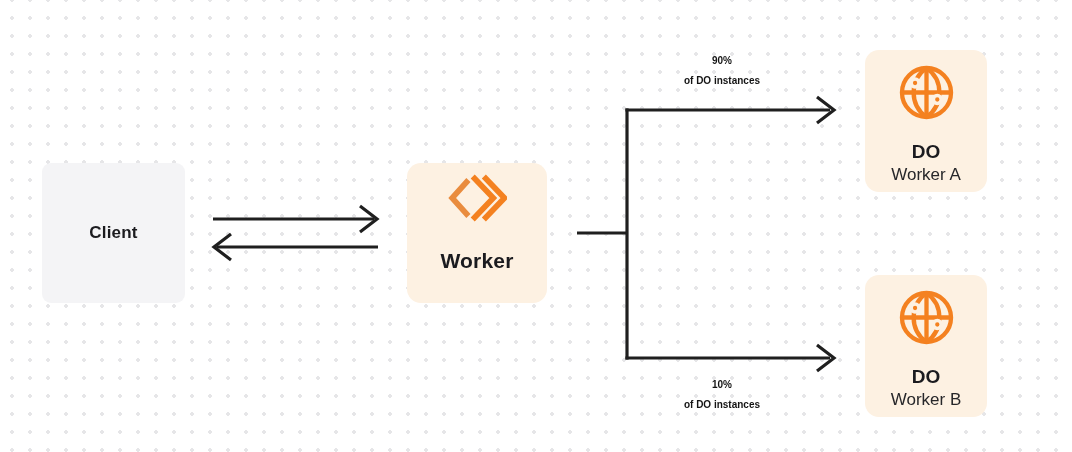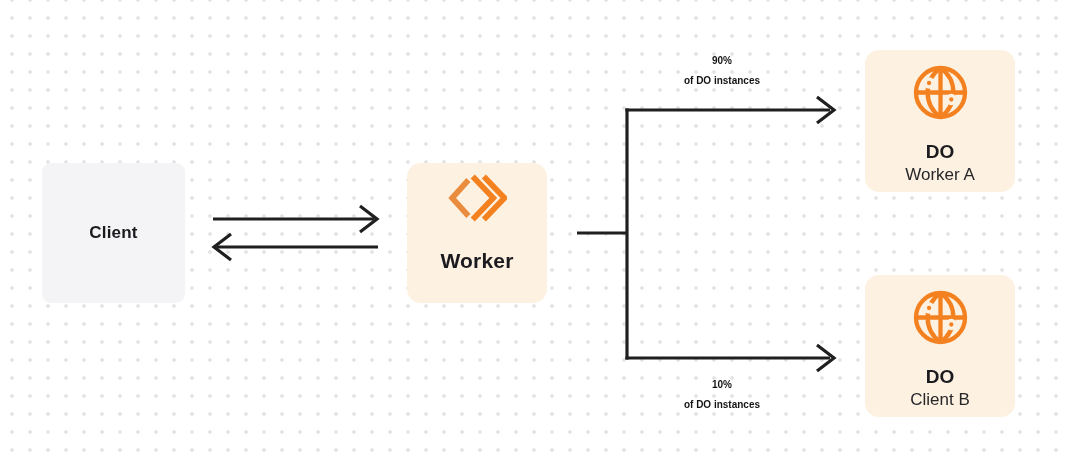--- a/index.html
+++ b/index.html
@@ -36,21 +36,21 @@
   .worker-box {
     left: 407px; top: 163px; width: 140px; height: 140px;
     background: #fdf1e2; border-radius: 14px;
     justify-content: flex-start; padding-top: 8px;
   }
   .worker-icon { width: 60px; height: 54px; margin-bottom: 24px; }
   .worker-label {
     font-size: 21px; font-weight: bold; color: #1b1b1f; letter-spacing: 0.2px;
   }
   .do-box {
-    width: 150px; height: 142px;
+    width: 122px; height: 142px;
     background: #fdf1e2; border-radius: 14px;
     justify-content: flex-start; padding-top: 12px;
   }
   .do-a-box { left: 865px; top: 50px; }
   .do-b-box { left: 865px; top: 275px; }
   .globe-icon { width: 61px; height: 61px; margin-bottom: 17px; }
   .do-title {
     font-size: 19px; font-weight: bold; color: #1b1b1f; line-height: 24px;
   }
   .do-subtitle {
@@ -146,16 +146,16 @@
         <circle cx="24" cy="24" r="19.3"></circle>
         <path d="M24 4.7 V43.3"></path>
         <path d="M24 4.7 C10.5 14, 10.5 34, 24 43.3"></path>
         <path d="M24 4.7 C37.5 14, 37.5 34, 24 43.3"></path>
         <path d="M4.7 24 H43.3"></path>
       </g>
       <circle cx="15" cy="16.5" r="3.1" fill="#f48120" stroke="#fdf1e2" stroke-width="2.8"></circle>
       <circle cx="32.5" cy="29.5" r="3.1" fill="#f48120" stroke="#fdf1e2" stroke-width="2.8"></circle>
     </svg>
     <div class="do-title">DO</div>
-    <div class="do-subtitle">Client B</div>
+    <div class="do-subtitle">Worker B</div>
   </div>
 
 </div>
 
 </body></html>

